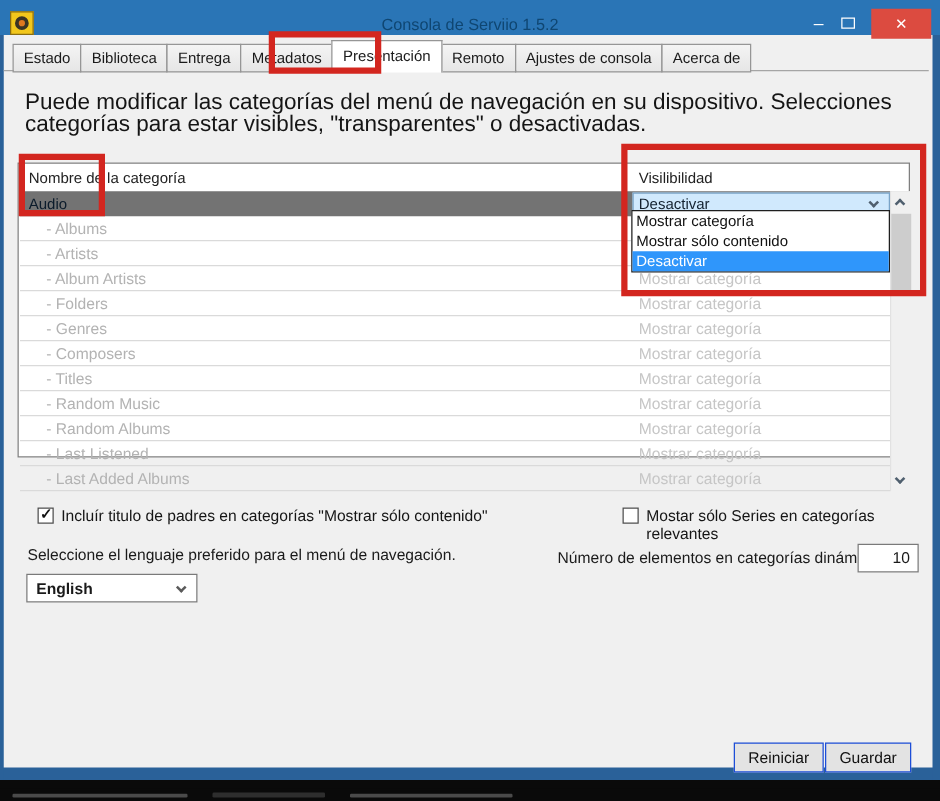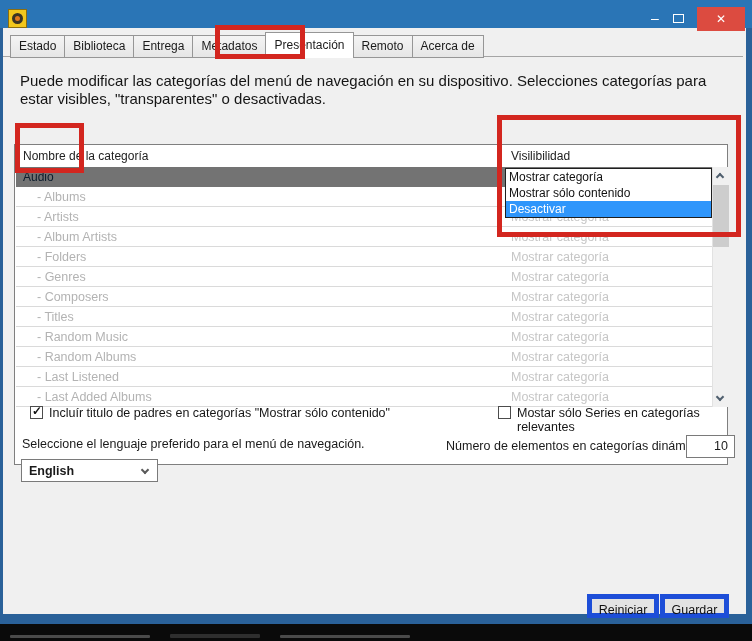--- a/index.html
+++ b/index.html
@@ -25,24 +25,24 @@
   #btn-close{left:697px;top:7px;width:48px;height:24px;background:#dc4b40;color:#fff;
              text-align:center;line-height:24px;font-size:12px;}
 
   
   #panel-line{left:3px;top:56px;width:740px;height:1px;background:#a5a5a5;z-index:1;}
   #tab-bar{left:10px;top:35px;display:flex;align-items:flex-end;z-index:2;}
   .tab{background:linear-gradient(#f4f4f4,#e6e6e6);border:1px solid #969696;margin-right:-1px;
        padding:3px 8px 4px 8px;font-size:12px;color:#1a1a1a;position:relative;z-index:2;}
   .tab.active{background:#fff;z-index:4;padding-top:5px;padding-bottom:6px;margin-top:-4px;border-bottom:none;}
 
-  #intro{left:20px;top:72px;width:706px;font-size:15px;line-height:18px;color:#151515;}
-
-  
-  #cat-table{left:14px;top:144px;width:714px;height:321px;background:#fff;border:1px solid #7f7f7f;}
+  #intro{left:20px;top:72px;width:706px;font-size:18px;line-height:18px;color:#151515;}
+
+  
+  #cat-table{left:14px;top:130px;width:714px;height:236px;background:#fff;border:1px solid #7f7f7f;}
   #hdr-name{left:8px;top:4px;color:#222;}
   #hdr-vis{left:496px;top:4px;color:#222;}
   #sel-row{left:1px;top:22px;width:712px;height:20px;background:#737373;padding-left:24px;}
   #sel-row .nm{position:absolute;left:7px;top:3px;color:#0b1b2b;}
   #vis-combo{left:491px;top:23px;width:206px;height:18px;background:#d0e9fd;border:1px solid #7aa4c8;}
   #vis-combo .val{position:absolute;left:4px;top:1px;color:#13212f;}
   .chev{position:absolute;width:6px;height:6px;border-right:2px solid #4f5f6e;border-bottom:2px solid #4f5f6e;}
   .chev.down{transform:rotate(45deg);}
   .chev.up{transform:rotate(-135deg);}
   #rows{left:1px;top:42px;width:696px;text-align:center;}
@@ -77,21 +77,21 @@
   #cb1-label{left:49px;top:406px;}
   #cb2-box{left:498px;top:406px;}
   #cb2-label{left:517px;top:406px;}
   #lang-label{left:22px;top:437px;font-size:12.5px;}
   #num-label{left:446px;top:439px;font-size:12.5px;}
   #num-input{left:686px;top:435px;width:49px;height:23px;background:#fff;border:1px solid #7a7a7a;
              text-align:right;padding:3px 6px 0 0;font-size:12.5px;}
   #lang-select{left:21px;top:459px;width:137px;height:23px;background:#fff;border:1px solid #7a7a7a;font-weight:bold;}
   #lang-select .val{position:absolute;left:7px;top:4px;font-size:12.5px;}
   #lang-select .chev{right:9px;top:7px;border-color:#5a5a5a;}
-  .btn{height:24px;background:#e3e3e3;border:5px solid #1d4ed8;text-align:center;
+  .btn{height:24px;background:#e3e3e3;border:1px solid #1d4ed8;text-align:center;
        line-height:22px;font-size:12.5px;color:#111;}
   #btn-restart{left:587px;top:594px;width:72px;}
   #btn-save{left:660px;top:594px;width:69px;}
 </style>
 </head>
 <body>
 
 <div id="stage">
 
   <div class="abs" style="left:0;top:0;width:752px;height:7px;background:#0a0a0a;">
@@ -99,32 +99,34 @@
     <span class="strip-mark b" style="left:90px;top:2px;width:110px;"></span>
     <span class="strip-mark" style="left:215px;top:1px;width:160px;"></span>
     <span class="strip-mark b" style="left:390px;top:2px;width:170px;"></span>
   </div>
 
   <div id="win" class="abs"></div>
   <div id="titlebar" class="abs"></div>
   <div id="app-icon" class="abs">
       <span class="ring"></span>
     </div>
+  <div id="win-title" class="abs">Consola de Serviio 1.5.2</div>
   <div id="btn-min" class="abs">–</div>
   <div id="btn-max" class="abs"></div>
   <div id="btn-close" class="abs">✕</div>
 
   <div id="panel-line" class="abs"></div>
   <div id="tab-bar" class="abs">
       <div class="tab">Estado</div>
       <div class="tab">Biblioteca</div>
       <div class="tab">Entrega</div>
       <div class="tab">Metadatos</div>
       <div class="tab active">Presentación</div>
       <div class="tab">Remoto</div>
+      <div class="tab">Ajustes de consola</div>
       <div class="tab">Acerca de</div>
     </div>
 
   <div id="intro" class="abs">Puede modificar las categorías del menú de navegación en su dispositivo. Selecciones categorías para estar visibles, "transparentes" o desactivadas.</div>
 
   <div id="cat-table" class="abs">
     <div id="hdr-name" class="abs">Nombre de la categoría</div>
     <div id="hdr-vis" class="abs">Visilibilidad</div>
     <div id="sel-row" class="abs">
       <span class="nm">Audio</span>

